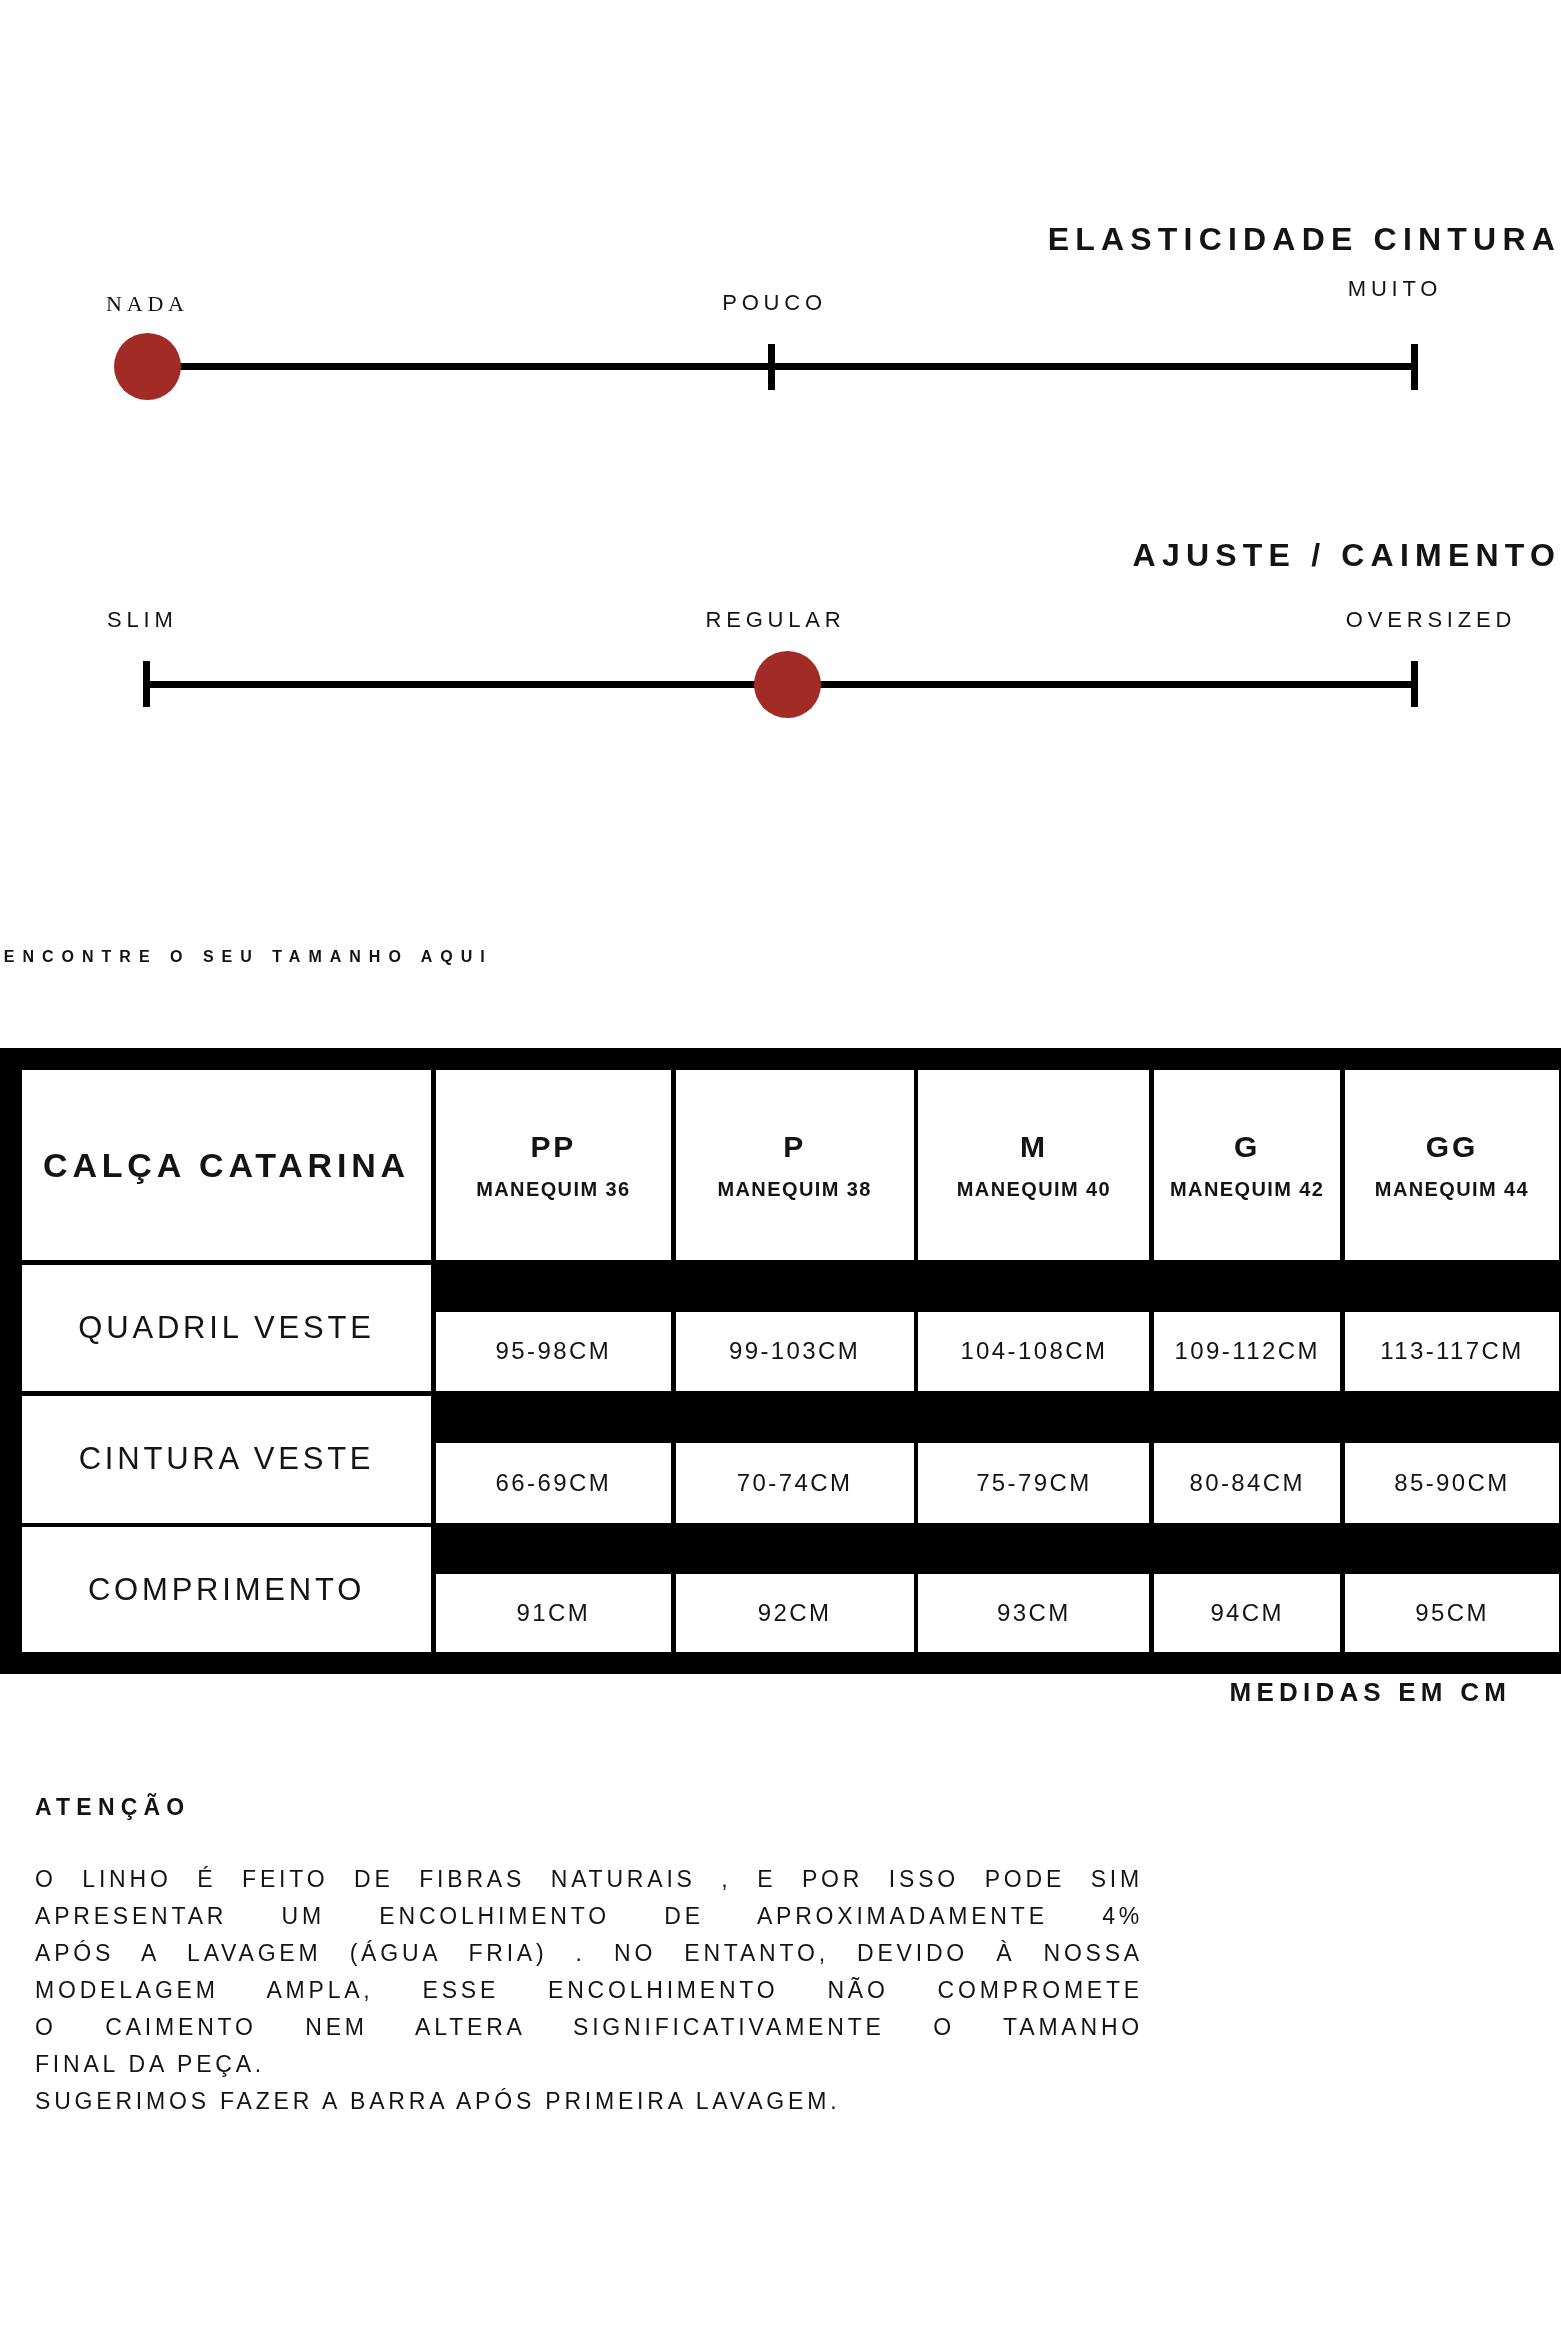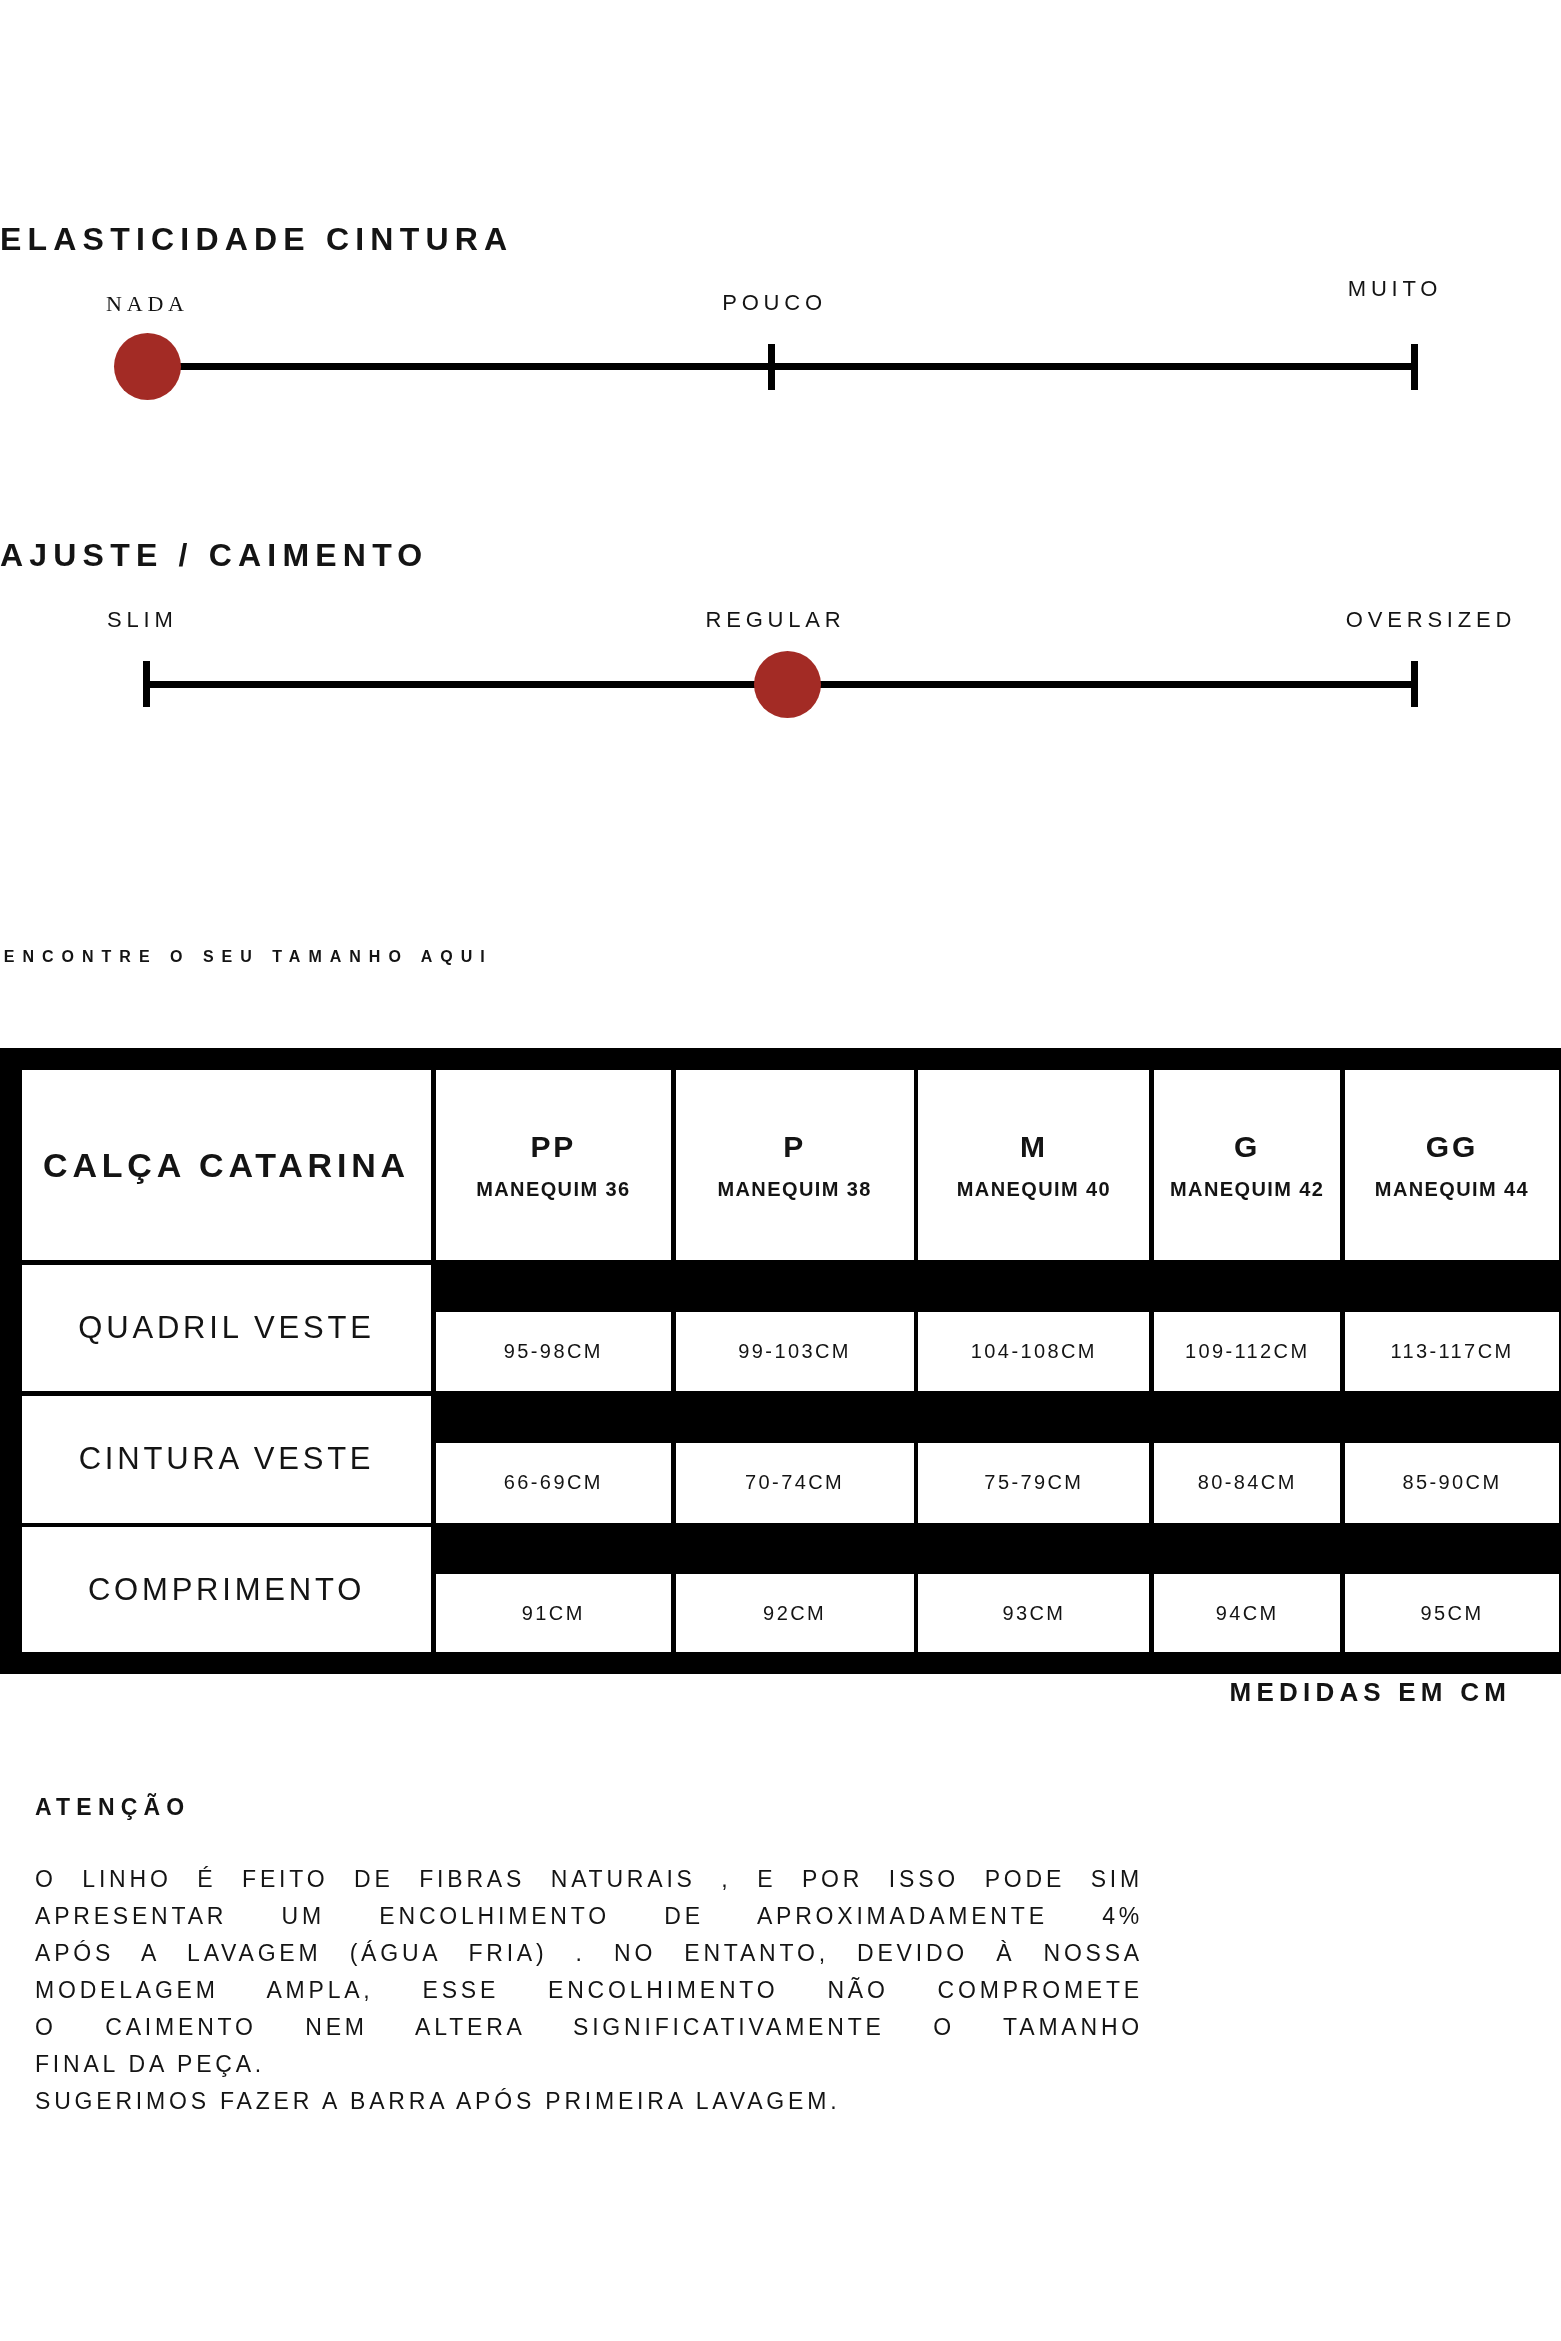--- a/index.html
+++ b/index.html
@@ -10,21 +10,21 @@
     background:#ffffff;
     font-family:"Liberation Sans", sans-serif;
     color:#141414;
     overflow:hidden;
   }
   .abs{position:absolute;}
 
   
   .slider-title{
     left:0; width:1561px;
-    text-align:left;
+    text-align:right;
     font-weight:700;
     font-size:32px;
     letter-spacing:6.2px;
     white-space:nowrap;
   }
   .slider-label{
     font-weight:400;
     font-size:22px;
     letter-spacing:4.8px;
     white-space:nowrap;
@@ -54,21 +54,21 @@
   }
   .cell{
     background:#ffffff;
     display:flex;
     flex-direction:column;
     align-items:center;
     justify-content:center;
     text-align:center;
   }
   .cell.value{
-    font-size:20px;
+    font-size:24px;
     letter-spacing:2.4px;
     font-weight:400;
     white-space:nowrap;
     margin-top:47px;
   }
   .cell.row-label{
     font-size:31px;
     letter-spacing:3.8px;
     font-weight:400;
     white-space:nowrap;

